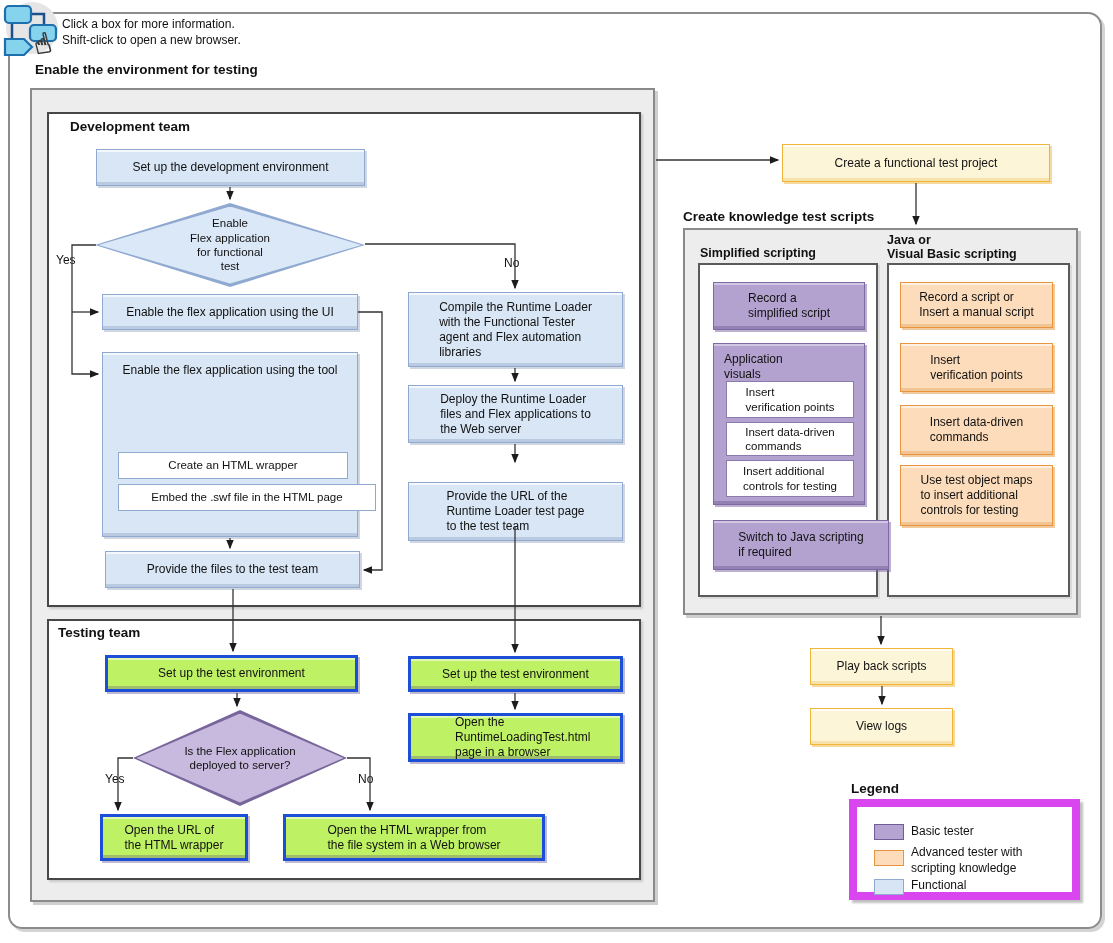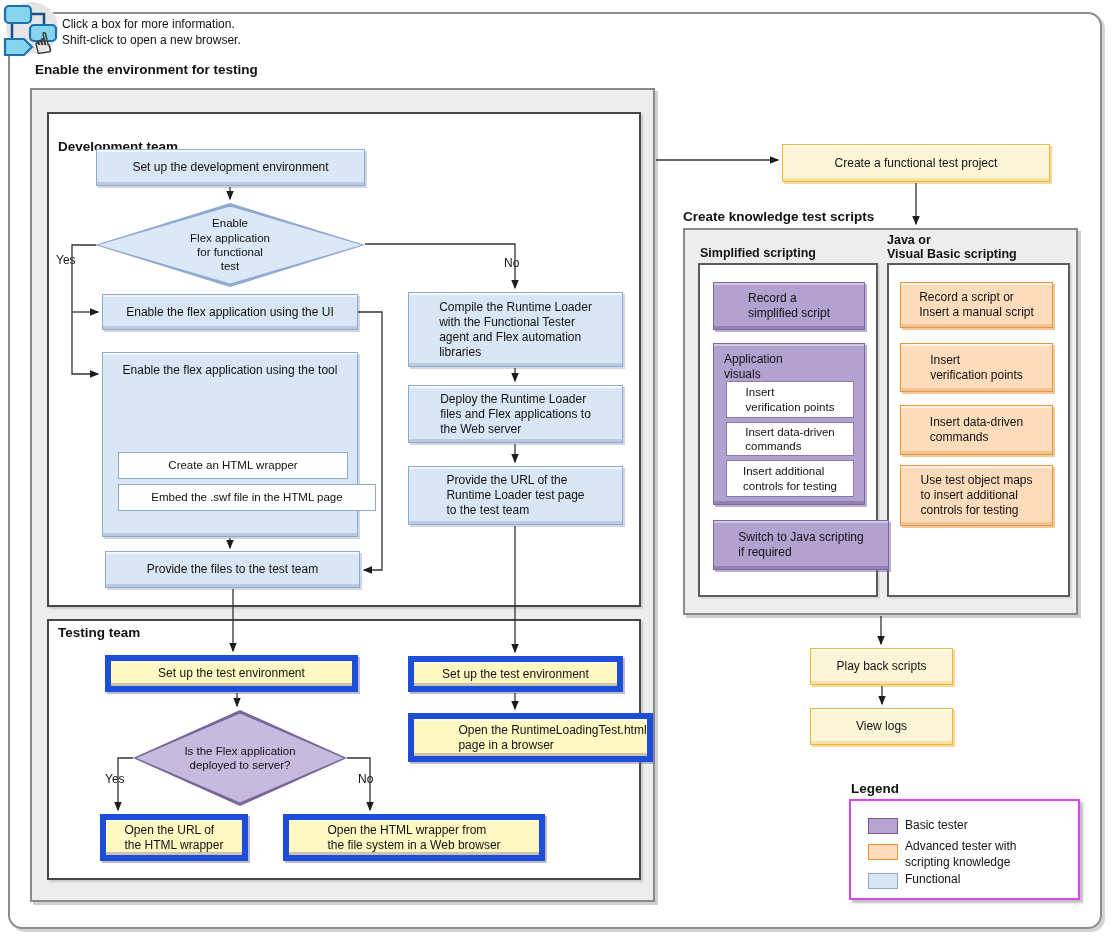--- a/index.html
+++ b/index.html
@@ -5,27 +5,27 @@
   html,body{margin:0;padding:0;background:#fff;}
   body{position:relative;width:1113px;height:943px;overflow:hidden;
        font-family:"Liberation Sans",sans-serif;color:#111;}
   .abs{position:absolute;box-sizing:border-box;}
   .frame{border:2px solid #8c8c8c;border-radius:14px;box-shadow:3px 3px 0 #d4d4d4;}
   .hdr{font-weight:bold;font-size:13.5px;white-space:pre-line;}
   .sub-hdr{font-weight:bold;font-size:12.5px;white-space:pre-line;line-height:1.15;}
   .gray-box{background:#ededed;border:2px solid #8a8a8a;box-shadow:3px 3px 0 #cfcfcf;}
   .team-box{background:#fff;border:2px solid #474747;box-shadow:2px 2px 2px #c9c9c9;}
   .col-box{background:#fff;border:2px solid #5a5a5a;box-shadow:2px 2px 0 #dadada;}
-  .legend-box{background:#fff;border:2px solid #d946ef;box-shadow:3px 3px 2px #c0c0c0;}
+  .legend-box{background:#fff;border:8px solid #d946ef;box-shadow:3px 3px 2px #c0c0c0;}
   .node{display:flex;align-items:center;justify-content:center;font-size:12px;
         line-height:1.25;white-space:pre-line;text-align:left;}
   .lb{text-align:left;}
   .n-blue{background:#d9e6f5;border:1px solid #8fa9d0;
      box-shadow:inset 0 2px 0 rgba(255,255,255,.7),inset 0 -3px 0 rgba(108,132,172,.28),2px 2px 0 rgba(150,165,190,.45);}
-  .n-purple{background:#fef9c3;border:6px solid #1d4ed8;
+  .n-purple{background:#bef264;border:3px solid #1d4ed8;
      box-shadow:inset 0 2px 0 rgba(255,255,255,.5),inset 0 -3px 0 rgba(96,77,134,.32),2px 2px 0 rgba(130,115,165,.5);}
   .n-purple2{background:#b3a2d0;border:1px solid #7d69a4;
      box-shadow:inset 0 2px 0 rgba(255,255,255,.4),inset 0 -3px 0 rgba(90,70,130,.35),2px 2px 0 rgba(120,100,160,.5);}
   .n-orange{background:#fcdcba;border:1px solid #e9953d;
      box-shadow:inset 0 2px 0 rgba(255,255,255,.6),inset 0 -3px 0 rgba(210,125,30,.25),2px 2px 0 rgba(225,150,60,.5);}
   .n-yellow{background:#fdf5d8;border:1px solid #f1b53a;
      box-shadow:inset 0 2px 0 rgba(255,255,255,.8),inset 0 -3px 0 rgba(230,170,40,.25),2px 2px 0 rgba(235,180,60,.5);}
   .n-white-b{background:#fff;border:1px solid #8fa9d0;font-size:11.5px;}
   .n-white-p{background:#fff;border:1px solid #8b7bac;font-size:11.5px;}
   .diamond{position:absolute;}
@@ -67,21 +67,21 @@
 
 <div class="abs instr" style="left:62px;top:16px;">
   <div>Click a box for more information.</div>
   <div>Shift-click to open a new browser.</div>
 </div>
 
 <div class="abs hdr" style="left:35px;top:62px;">Enable the environment for testing</div>
 <div class="abs gray-box" style="left:30px;top:88px;width:625px;height:814px;"></div>
 
 <div class="abs team-box" style="left:47px;top:112px;width:594px;height:495px;"></div>
-<div class="abs hdr" style="left:58px;top:119px;margin-top:20px;">Development team</div>
+<div class="abs hdr" style="left:70px;top:119px;">Development team</div>
 
 <div class="abs node n-blue" style="left:96px;top:149px;width:269px;height:37px;">Set up the development environment</div>
 
 <div class="diamond blue" style="left:95px;top:203px;width:270px;height:84px;">
   <span class="d-txt">Enable
 Flex application
 for functional
 test</span>
 </div>
 <div class="abs branch" style="left:56px;top:253px;">Yes</div>
@@ -97,21 +97,21 @@
 
 <div class="abs node n-blue" style="left:105px;top:551px;width:255px;height:37px;">Provide the files to the test team</div>
 
 <div class="abs node n-blue lb" style="left:408px;top:292px;width:215px;height:75px;">Compile the Runtime Loader
 with the Functional Tester
 agent and Flex automation
 libraries</div>
 <div class="abs node n-blue lb" style="left:408px;top:385px;width:215px;height:58px;">Deploy the Runtime Loader
 files and Flex applications to
 the Web server</div>
-<div class="abs node n-blue lb" style="left:408px;top:466px;width:215px;height:59px;">Provide the URL of the
+<div class="abs node n-blue lb" style="left:408px;top:482px;width:215px;height:59px;">Provide the URL of the
 Runtime Loader test page
 to the test team</div>
 
 <div class="abs team-box" style="left:47px;top:619px;width:594px;height:261px;"></div>
 <div class="abs hdr" style="left:58px;top:625px;">Testing team</div>
 
 <div class="abs node n-purple" style="left:105px;top:655px;width:253px;height:37px;">Set up the test environment</div>
 
 <div class="diamond purp" style="left:133px;top:710px;width:214px;height:96px;">
   <span class="d-txt">Is the Flex application
@@ -119,21 +119,21 @@
 </div>
 <div class="abs branch" style="left:105px;top:772px;">Yes</div>
 <div class="abs branch" style="left:358px;top:772px;">No</div>
 
 <div class="abs node n-purple lb" style="left:100px;top:814px;width:148px;height:47px;">Open the URL of
 the HTML wrapper</div>
 <div class="abs node n-purple lb" style="left:283px;top:814px;width:262px;height:47px;">Open the HTML wrapper from
 the file system in a Web browser</div>
 
 <div class="abs node n-purple" style="left:408px;top:656px;width:215px;height:36px;">Set up the test environment</div>
-<div class="abs node n-purple lb" style="left:408px;top:713px;width:245px;height:49px;padding-left:44px;">Open the RuntimeLoadingTest.html
+<div class="abs node n-purple lb" style="left:408px;top:713px;width:215px;height:49px;padding-left:44px;">Open the RuntimeLoadingTest.html
 page in a browser</div>
 
 <div class="abs node n-yellow" style="left:782px;top:144px;width:268px;height:38px;">Create a functional test project</div>
 
 <div class="abs hdr" style="left:683px;top:209px;">Create knowledge test scripts</div>
 <div class="abs gray-box" style="left:683px;top:228px;width:395px;height:387px;"></div>
 
 <div class="abs sub-hdr" style="left:700px;top:246px;">Simplified scripting</div>
 <div class="abs sub-hdr" style="left:887px;top:233px;">Java or
 Visual Basic scripting</div>

